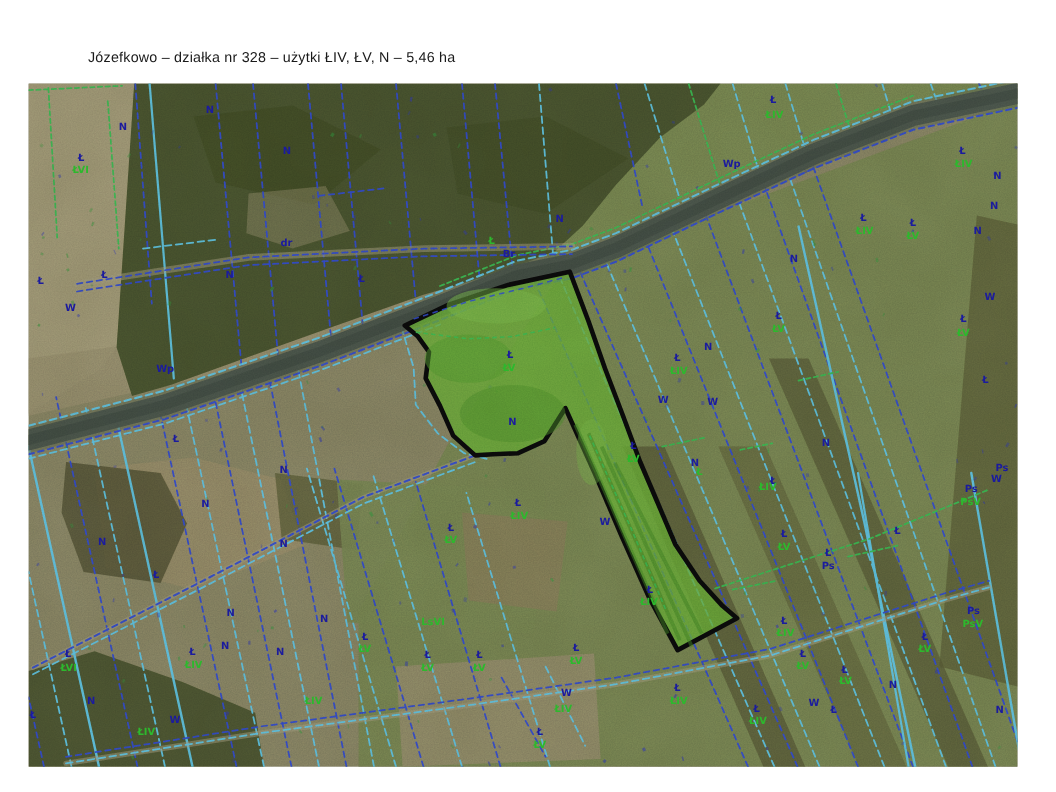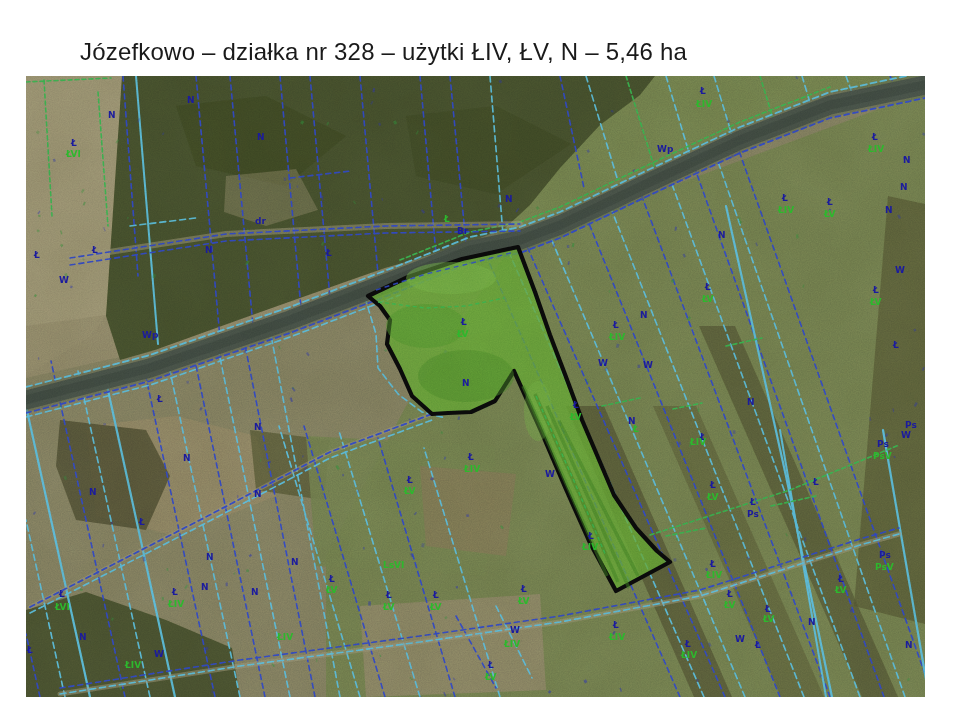--- a/index.html
+++ b/index.html
@@ -2,21 +2,21 @@
 <html><head>
 <meta charset="utf-8">
 <style>
   html,body{margin:0;padding:0;}
   body{
     width:960px;height:720px;background:#ffffff;position:relative;overflow:hidden;
     font-family:"Liberation Sans", sans-serif;
   }
   .title{
     position:absolute;left:80px;top:40px;width:820px;
-    font-size:24px;line-height:24px;color:#1a1a1a;letter-spacing:.2px;
+    font-size:13px;line-height:24px;color:#1a1a1a;letter-spacing:.2px;
     font-family:"Liberation Sans", sans-serif;
   }
   .map-wrap{
     position:absolute;left:26px;top:76px;width:899px;height:621px;background:#7d7a5e;
   }
   svg{display:block}
   text.lbl{font-family:"DejaVu Sans", sans-serif;font-weight:bold;}
 </style>
 </head>
 <body>

